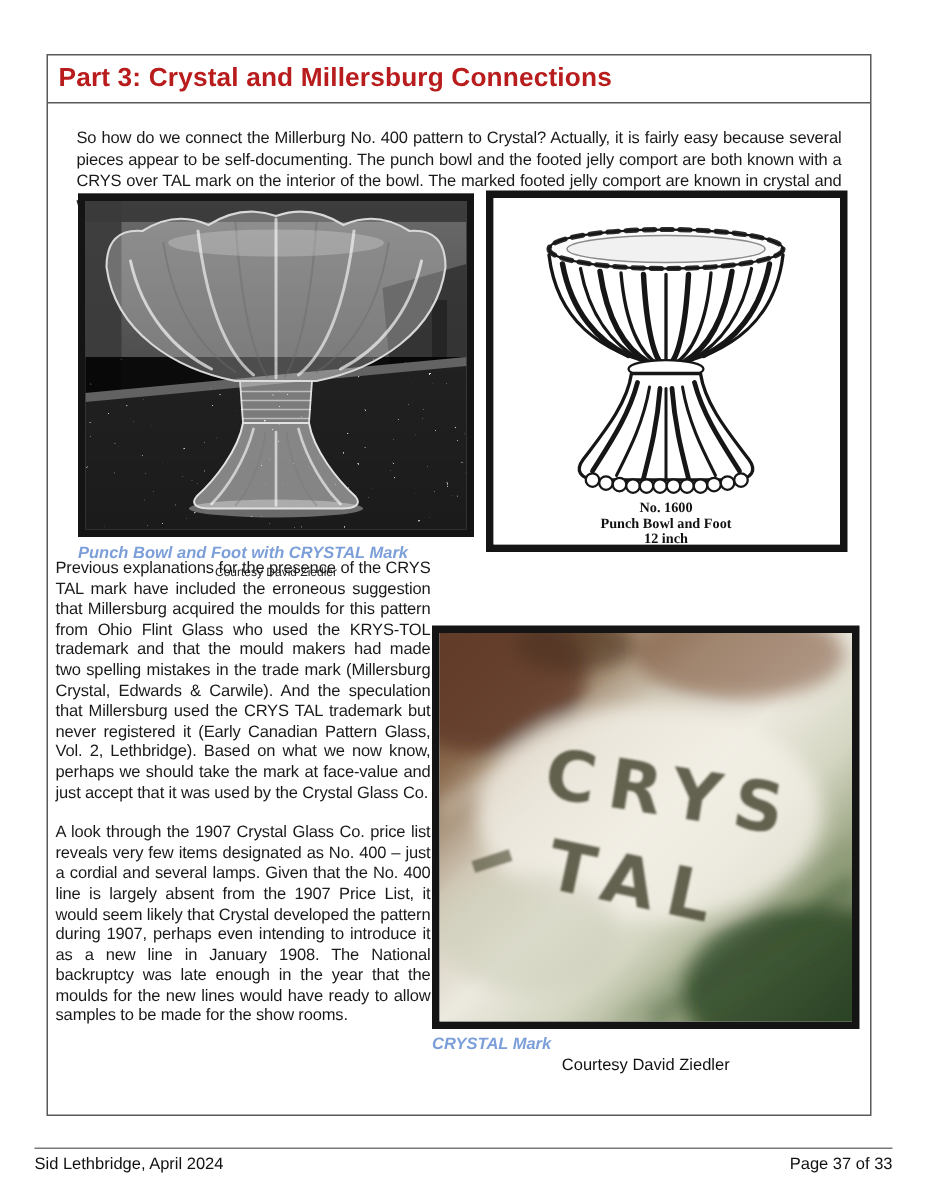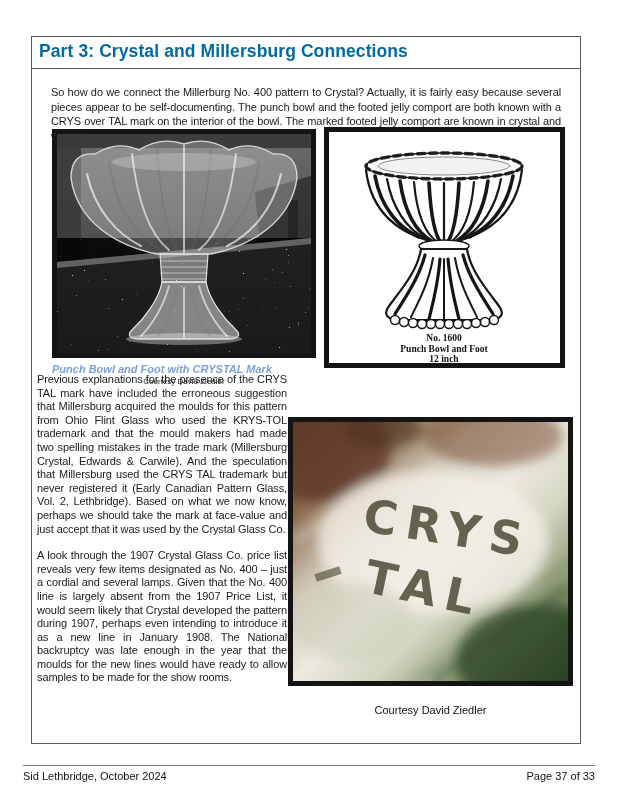--- a/index.html
+++ b/index.html
@@ -8,21 +8,21 @@
     font-family:"Liberation Sans", sans-serif; color:#1a1a1a; overflow:hidden;
     margin:0 auto;
   }
   .content-box {
     position:absolute; left:31px; top:36px; width:550px; height:708px;
     border:1px solid #595959; box-sizing:border-box; background:#fff;
   }
   .doc-title {
     position:absolute; left:0; top:0; right:0; height:32px; box-sizing:border-box;
     border-bottom:1px solid #595959; padding:4px 7px 0 7px;
-    font-size:17.5px; font-weight:600; color:#0369a1; letter-spacing:0.1px;
+    font-size:17.5px; font-weight:600; color:#b91c1c; letter-spacing:0.1px;
     margin:0;
   }
   .intro {
     position:absolute; left:0; top:32px; right:0; margin:12px; padding:4px 7px 0 7px;
     font-size:11px; line-height:14.6px; text-align:justify; letter-spacing:-0.1px;
   }
   figure { margin:0; padding:0; }
   .photo-left {
     position:absolute; left:20px; top:92px; width:264px; height:229px;
     border:5px solid #141414; box-sizing:border-box; background:#555;
@@ -222,22 +222,23 @@
           <path d="M0,120 L80,60" stroke="#e8e2d2" stroke-width="8" opacity="0.5"></path>
         </g>
         <g filter="url(#blur1)" font-family="DejaVu Sans, sans-serif" font-weight="bold" fill="#44442f" text-anchor="middle">
           <text x="152" y="122" font-size="46" letter-spacing="9" opacity="0.82" transform="rotate(9 152 122)">CRYS</text>
           <text x="128" y="182" font-size="46" letter-spacing="9" opacity="0.82" transform="rotate(12 128 182)">TAL</text>
           <rect x="22" y="148" width="26" height="8" opacity="0.6" transform="rotate(-18 35 152)"></rect>
         </g>
       </svg>
     </figure>
 
+    <div class="caption-blue cap-crystal">CRYSTAL Mark</div>
     <div class="credit-lg">Courtesy David Ziedler</div>
 
   </div>
 
   <div class="footer-rule"></div>
   <div class="footer">
-    <span>Sid Lethbridge, October 2024</span>
+    <span>Sid Lethbridge, April 2024</span>
     <span>Page 37 of 33</span>
   </div>
 </div>
 
 </body></html>

